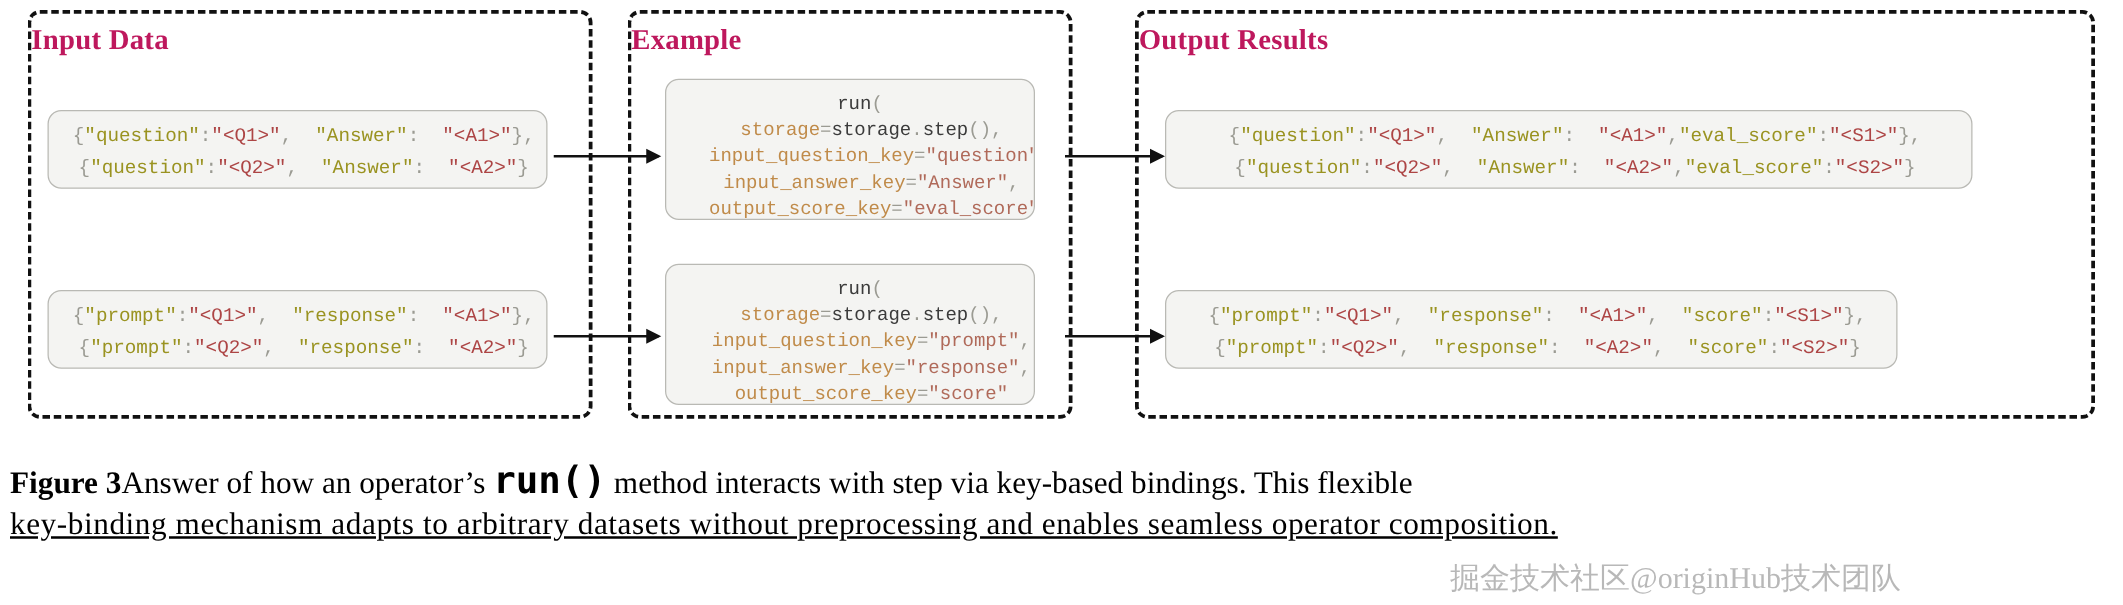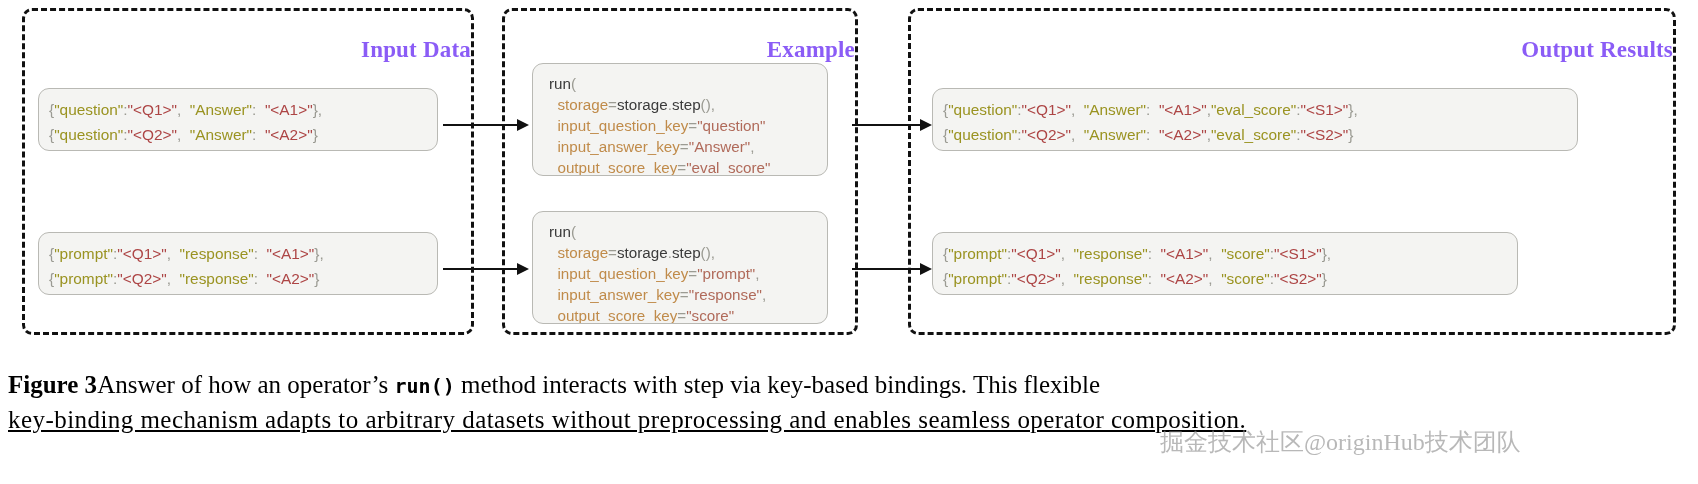--- a/index.html
+++ b/index.html
@@ -29,39 +29,40 @@
     border-radius: 10px;
     box-sizing: border-box;
     background: transparent;
   }
   .panel-input    { left: 22px;  top: 8px;  width: 452px; height: 327px; }
   .panel-operator { left: 502px; top: 8px;  width: 356px; height: 327px; }
   .panel-output   { left: 908px; top: 8px;  width: 768px; height: 327px; }
 
   .panel-title {
     position: absolute;
-    top: 26px;
+    top: 8px;
     width: 100%;
-    text-align: right;
+    text-align: left;
     font-family: "Liberation Serif", serif;
     font-weight: bold;
     font-size: 23px;
-    color: #8b5cf6;
+    color: #be185d;
     letter-spacing: .2px;
   }
 
   
   .card {
     position: absolute;
     background: #f4f4f2;
     border: 1.6px solid #b9b9b4;
     border-radius: 11px;
     box-sizing: border-box;
-    font-family: Liberation Sans, sans-serif;
+    font-family: Liberation Mono, monospace;
     overflow: hidden;
+    text-align: center;
   }
   .code-line {
     white-space: pre;
     font-size: 15.2px;
     line-height: 21px;
     color: #8d8d86;
   }
   .card-json .code-line { font-size: 15.4px; line-height: 25px; }
 
   
@@ -115,29 +116,29 @@
     font-family: "Liberation Serif", serif;
     font-size: 25px;
     line-height: 33px;
     color: #000000;
     text-align: justify;
   }
   .caption b { font-weight: bold; }
   .caption .mono {
     font-family: "DejaVu Sans Mono", monospace;
     font-weight: bold;
-    font-size: 20px;
+    font-size: 30px;
   }
   .cap-line { display: block; white-space: nowrap; }
   .cap-line-2 { letter-spacing: .45px; text-decoration: underline; }
 
   .watermark {
     position: absolute;
     left: 1160px;
-    top: 426px;
+    top: 446px;
     font-family: "Liberation Serif", serif;
     font-size: 24px;
     color: #8e8e8e;
     opacity: .62;
     white-space: nowrap;
     pointer-events: none;
   }
 </style>
 </head>
 <body>

